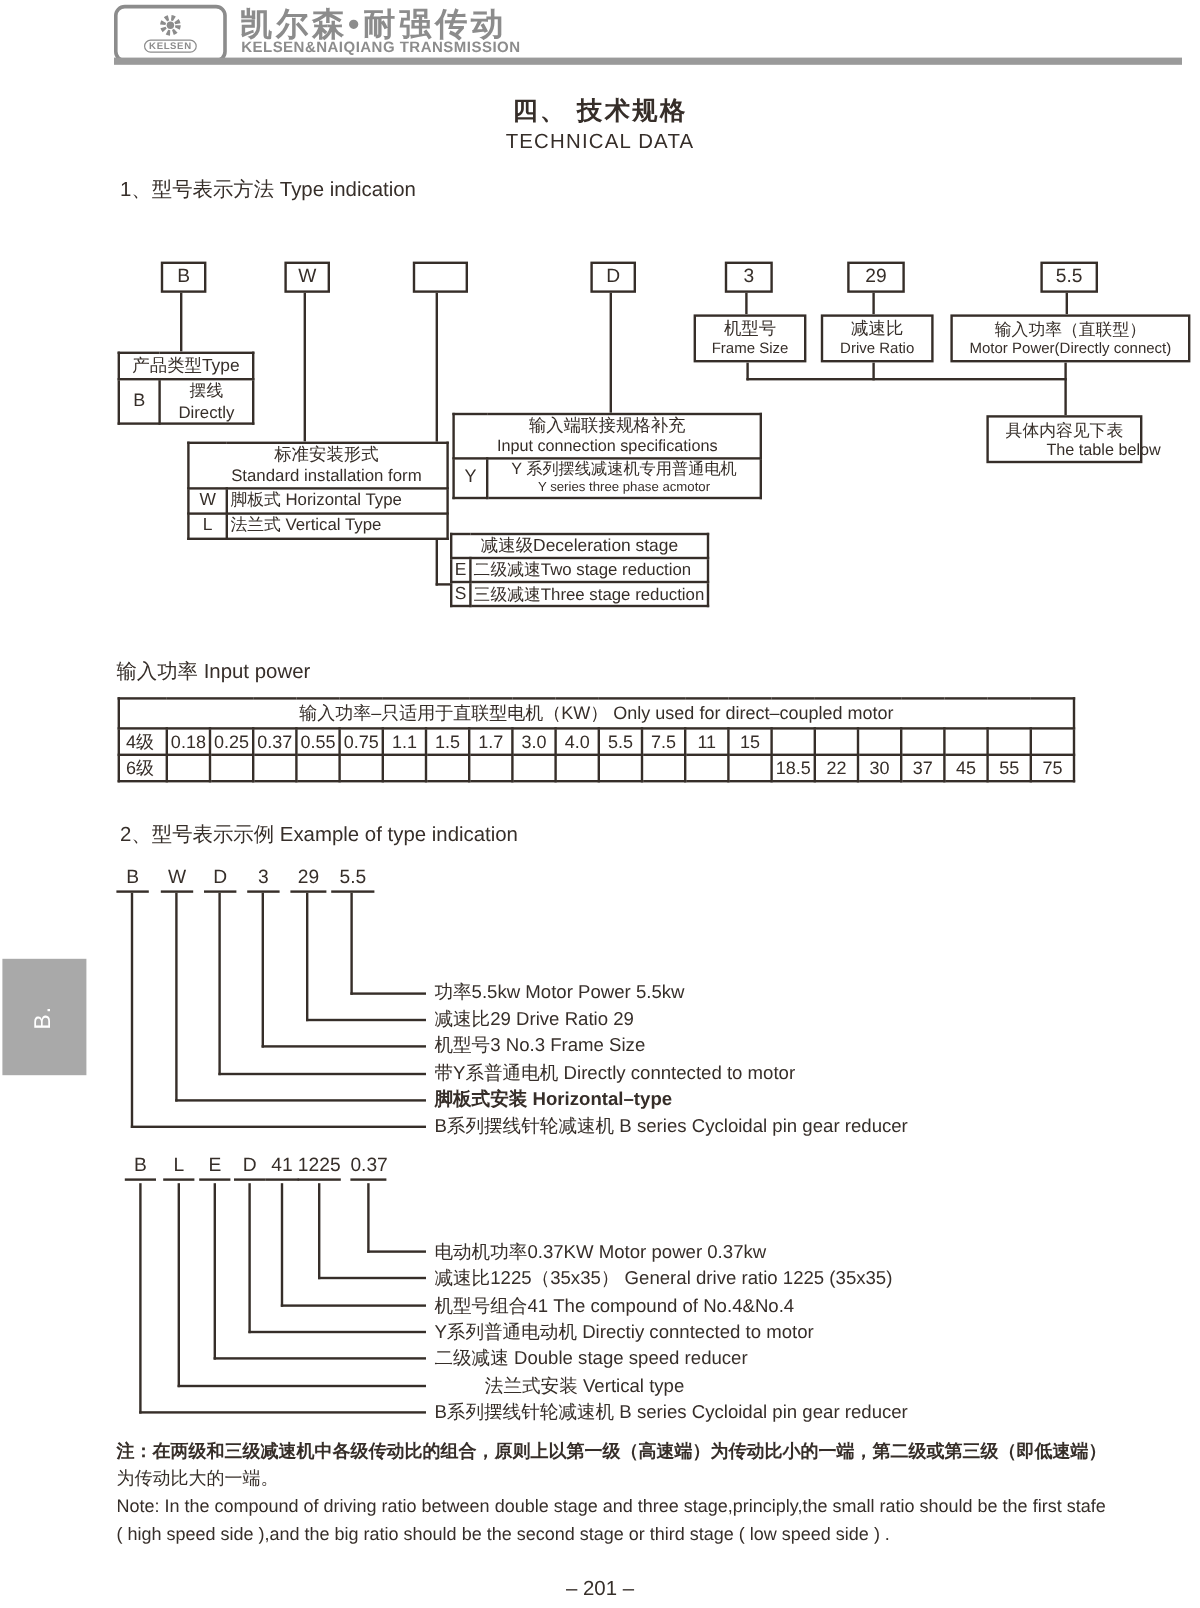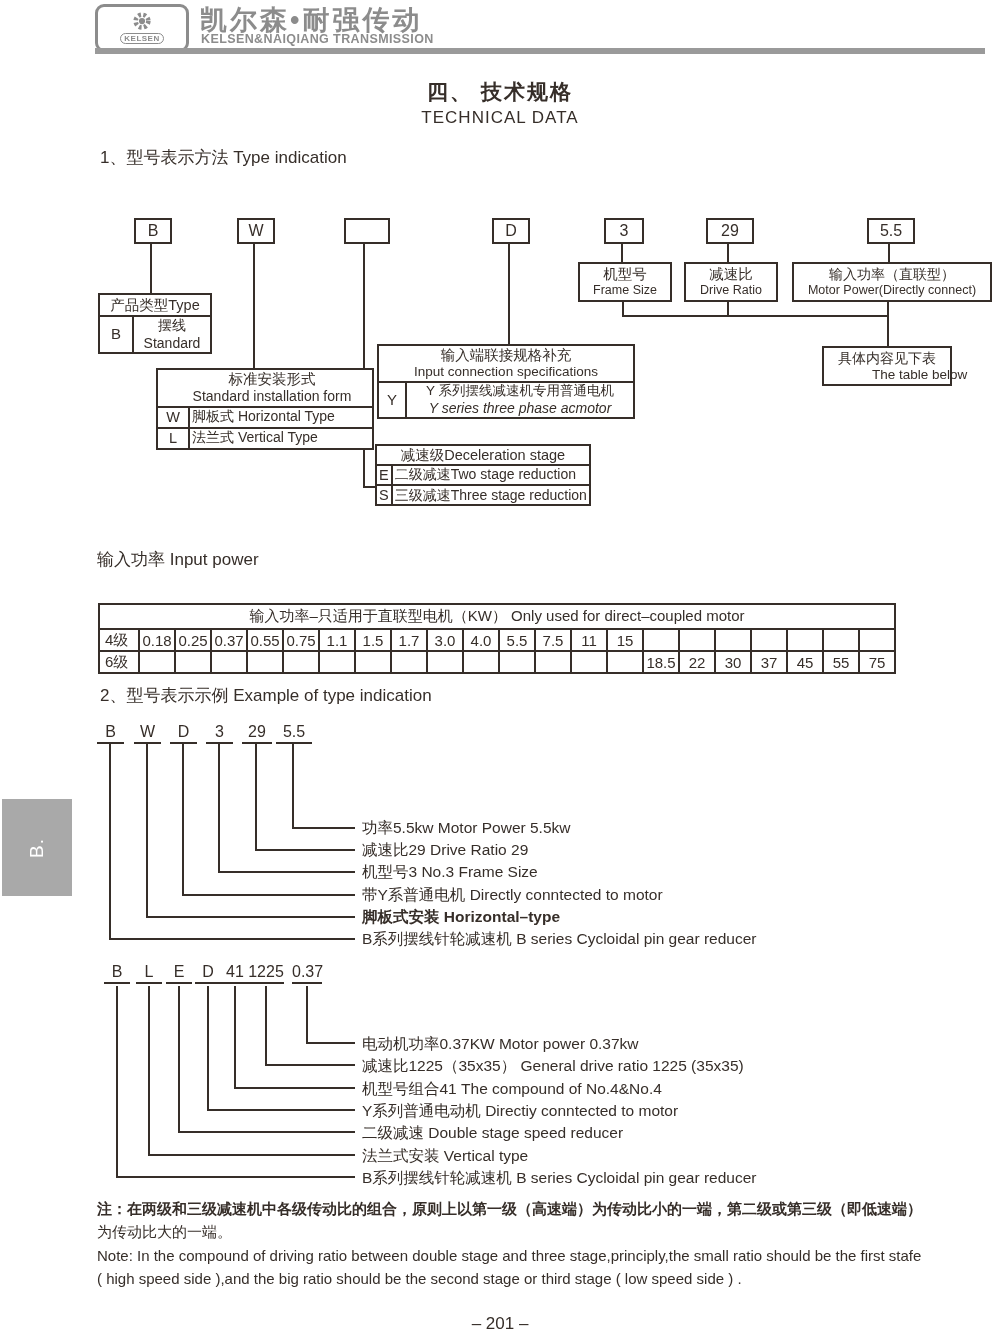--- a/index.html
+++ b/index.html
@@ -22,21 +22,21 @@
   
   .cbox{position:absolute;top:218px;height:22px;line-height:22px;border:2px solid var(--ink);
         text-align:center;font-size:16px;background:#fff;}
   .lbox{position:absolute;top:262px;height:34px;border:2px solid var(--ink);text-align:center;
         padding-top:2px;background:#fff;}
   .lbox .cn{font-size:14.5px;line-height:17px;}
   .lbox .en{font-size:12.5px;line-height:15px;white-space:nowrap;text-align:center;}
   .mt{border-collapse:collapse;position:absolute;background:#fff;}
   .mt td{border:2px solid var(--ink);text-align:center;padding:0 2px;line-height:1.25;}
   
-  .pt{position:absolute;left:98px;top:603px;width:798px;border-collapse:collapse;table-layout:fixed;}
+  .pt{position:absolute;left:98px;top:581px;width:798px;border-collapse:collapse;table-layout:fixed;}
   .pt td{border:2px solid var(--ink);height:20px;text-align:center;font-size:15px;padding:0;}
   .pt td.rl{text-align:left;padding-left:5px;}
   .pt td.hd{font-size:15px;}
   
   .code-l{position:absolute;height:20px;line-height:20px;text-align:center;font-size:16px;
           border-bottom:2px solid var(--ink);}
   .exlab{position:absolute;left:362px;font-size:15.5px;white-space:nowrap;height:20px;line-height:20px;}
   
   .note-line{position:absolute;left:97px;width:895px;font-size:15px;white-space:nowrap;}
   .pagenum{position:absolute;left:0;top:1314px;width:1000px;text-align:center;font-size:17px;}
@@ -104,21 +104,21 @@
 
   <table class="mt" style="left:98px;top:293px;">
     <tbody>
         <tr>
           <td colspan="2" style="font-size:14.5px;height:20px;">产品类型Type</td>
         </tr>
     <tr>
       <td style="width:28px;font-size:15px;">B</td>
       <td style="width:72px;font-size:14px;">
         <div>摆线</div>
-        <div>Standard</div>
+        <div>Directly</div>
       </td>
     </tr>
   </tbody>
     </table>
 
   <table class="mt" style="left:156px;top:368px;">
     <tbody>
         <tr>
           <td colspan="2" style="width:196px;padding-left:16px;">
       <div style="font-size:14.5px;">标准安装形式</div>
@@ -141,21 +141,21 @@
         <tr>
           <td colspan="2" style="width:250px;">
       <div style="font-size:14.5px;">输入端联接规格补充</div>
       <div style="font-size:13.5px;">Input connection specifications</div>
     </td>
         </tr>
     <tr>
       <td style="width:22px;font-size:15px;">Y</td>
       <td>
         <div style="font-size:13.5px;">Y 系列摆线减速机专用普通电机</div>
-        <div style="font-size:14px;font-style:italic;">Y series three phase acmotor</div>
+        <div style="font-size:11px;">Y series three phase acmotor</div>
       </td>
     </tr>
   </tbody>
     </table>
 
   <table class="mt" style="left:375px;top:444px;">
     <tbody>
         <tr>
           <td colspan="2" style="font-size:14.5px;height:18px;">减速级Deceleration stage</td>
         </tr>
@@ -280,21 +280,21 @@
   <div class="ln" style="left:207px;top:1109px;width:148px;height:2px;"></div>
   <div class="ln" style="left:178px;top:1131px;width:177px;height:2px;"></div>
   <div class="ln" style="left:148px;top:1154px;width:207px;height:2px;"></div>
   <div class="ln" style="left:116px;top:1176px;width:239px;height:2px;"></div>
 
   <div class="exlab" style="top:1034px;">电动机功率0.37KW Motor power 0.37kw</div>
   <div class="exlab" style="top:1056px;">减速比1225（35x35）  General drive ratio 1225 (35x35)</div>
   <div class="exlab" style="top:1079px;">机型号组合41 The compound of No.4&amp;No.4</div>
   <div class="exlab" style="top:1101px;">Y系列普通电动机 Directiy conntected to motor</div>
   <div class="exlab" style="top:1123px;">二级减速 Double stage speed reducer</div>
-  <div class="exlab" style="top:1146px;">法兰式安装 Vertical type</div>
+  <div class="exlab" style="top:1146px;margin-left:42px;">法兰式安装 Vertical type</div>
   <div class="exlab" style="top:1168px;">B系列摆线针轮减速机 B series Cycloidal pin gear reducer</div>
 
   <div class="note-line" style="top:1200px;font-weight:bold;">注：在两级和三级减速机中各级传动比的组合，原则上以第一级（高速端）为传动比小的一端，第二级或第三级（即低速端）</div>
   <div class="note-line" style="top:1223px;">为传动比大的一端。</div>
   <div class="note-line" style="top:1247px;">Note: In the compound of driving ratio between double stage and three stage,principly,the small ratio should be the first stafe</div>
   <div class="note-line" style="top:1270px;">( high speed side ),and the big ratio should be the second stage or third stage ( low speed side ) .</div>
 
   <div class="side-tab">
     <span>B.</span>
   </div>

